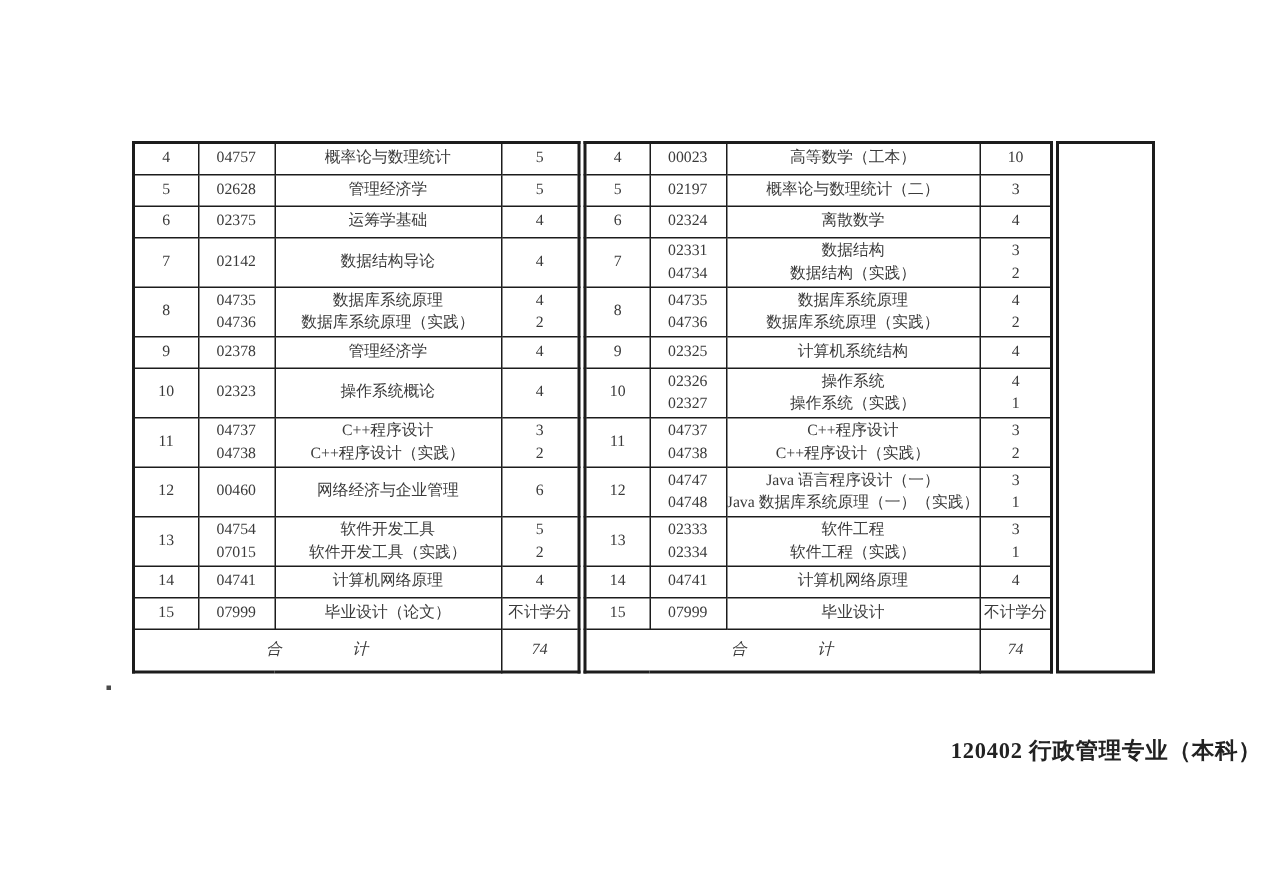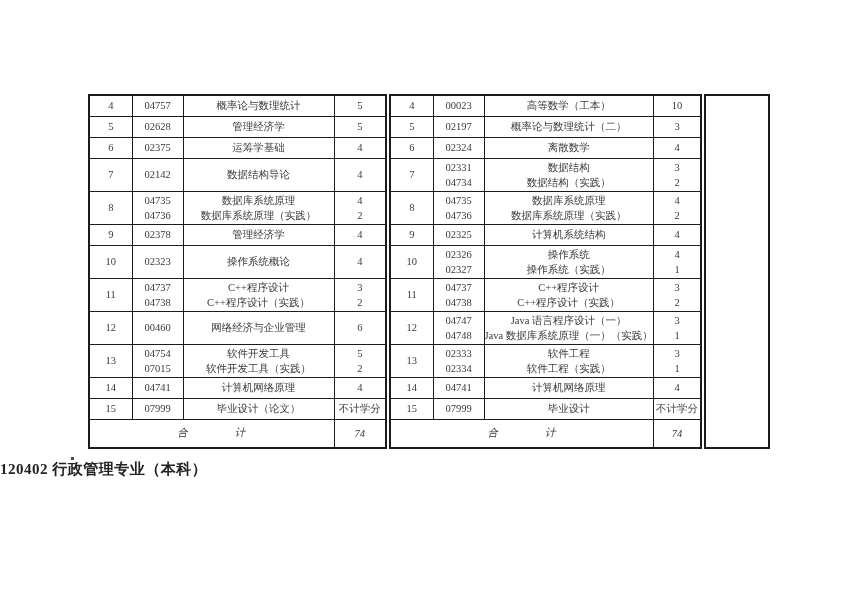--- a/index.html
+++ b/index.html
@@ -43,23 +43,23 @@
   tr.rd { height: 33px; }
   tr.sum { height: 29px; font-style: italic; }
   td.sumlabel { font-size: 10.5px; letter-spacing: 1px; }
   .empty-col {
     width: 62px;
     border: 2px solid #1c1c1c;
     background: #ffffff;
   }
   .title {
     position: absolute;
-    left: 0; top: 460px;
+    left: 0; top: 491px;
     width: 100%;
-    text-align: left;
+    text-align: right;
     font-size: 15px;
     font-weight: bold;
     color: #222222;
     letter-spacing: 0.5px;
   }
   .stray-dot {
     position: absolute;
     left: 71px; top: 457px;
     width: 3px; height: 3px;
     background: #4a4a4a;

